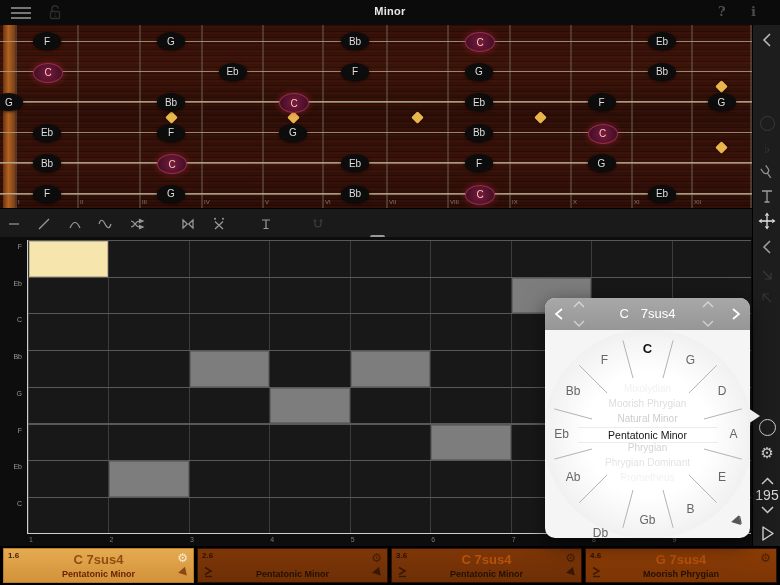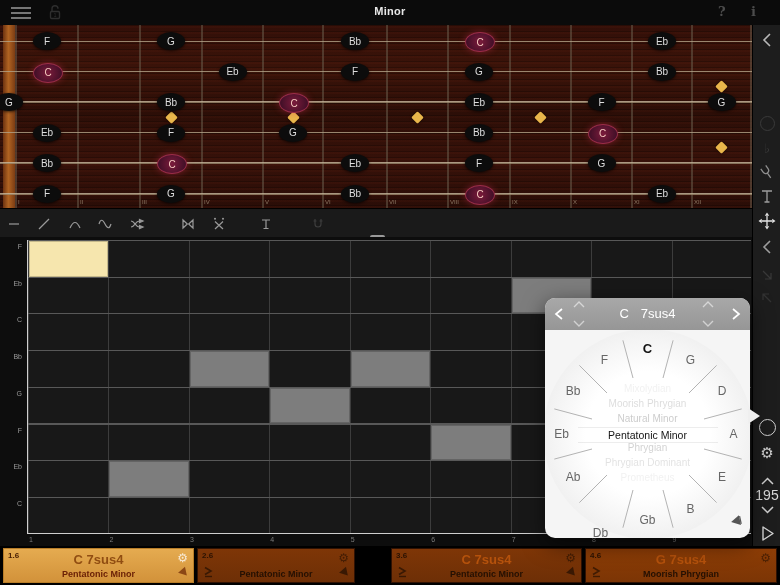--- a/index.html
+++ b/index.html
@@ -386,21 +386,21 @@
       <div class="sid" style="color: rgb(74, 32, 4);">1.6</div>
       <div class="chord" style="color: rgba(130, 62, 8, 0.85);">C 7sus4</div>
       <div class="scl" style="color: rgb(107, 33, 6);">Pentatonic Minor</div>
       <div class="gear" style="color: rgba(255, 255, 255, 0.75);">⚙</div>
       <div class="strumR">
         <svg width="12" height="12" viewBox="0 0 12 12" style="transform:rotate(-12deg);">
           <polygon points="10,1.5 2,6 10,10.5" fill="rgba(120,50,10,.8)"></polygon>
         </svg>
       </div>
     </div>
-    <div class="slot" style="left: 197px; width: 158px; background: linear-gradient(rgb(126, 54, 7), rgb(110, 47, 6)); border: 1px solid rgb(48, 18, 3);">
+    <div class="slot" style="left: 197px; width: 191px; background: linear-gradient(rgb(126, 54, 7), rgb(110, 47, 6)); border: 1px solid rgb(48, 18, 3);">
       <div class="sid" style="color: rgb(42, 18, 3);">2.6</div>
       <div class="scl" style="color: rgb(36, 16, 3);">Pentatonic Minor</div>
       <div class="gear" style="color: rgba(0, 0, 0, 0.45);">⚙</div>
       <div class="strumL">
         <svg width="11" height="12" viewBox="0 0 11 12">
           <polyline points="2,1.5 8,5 2,8.5" fill="none" stroke="rgba(0,0,0,.5)" stroke-width="1.6"></polyline>
           <path d="M2 10.5 H9" stroke="rgba(0,0,0,.5)" stroke-width="1.4"></path>
         </svg>
       </div>
       <div class="strumR">

